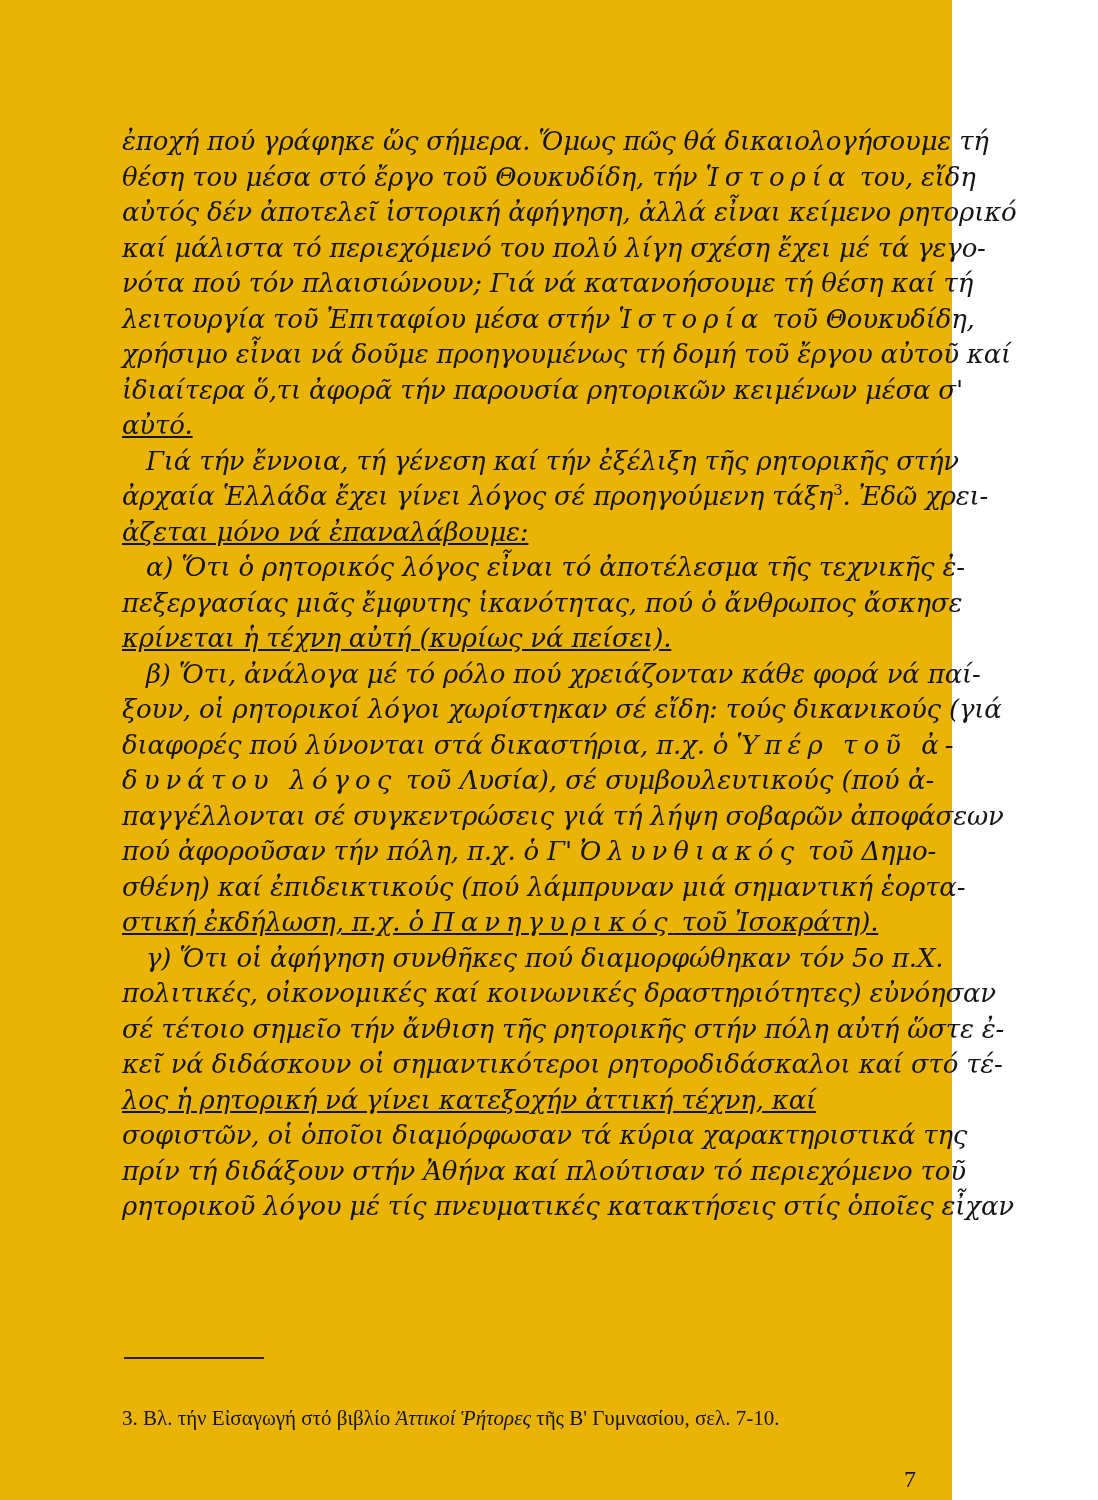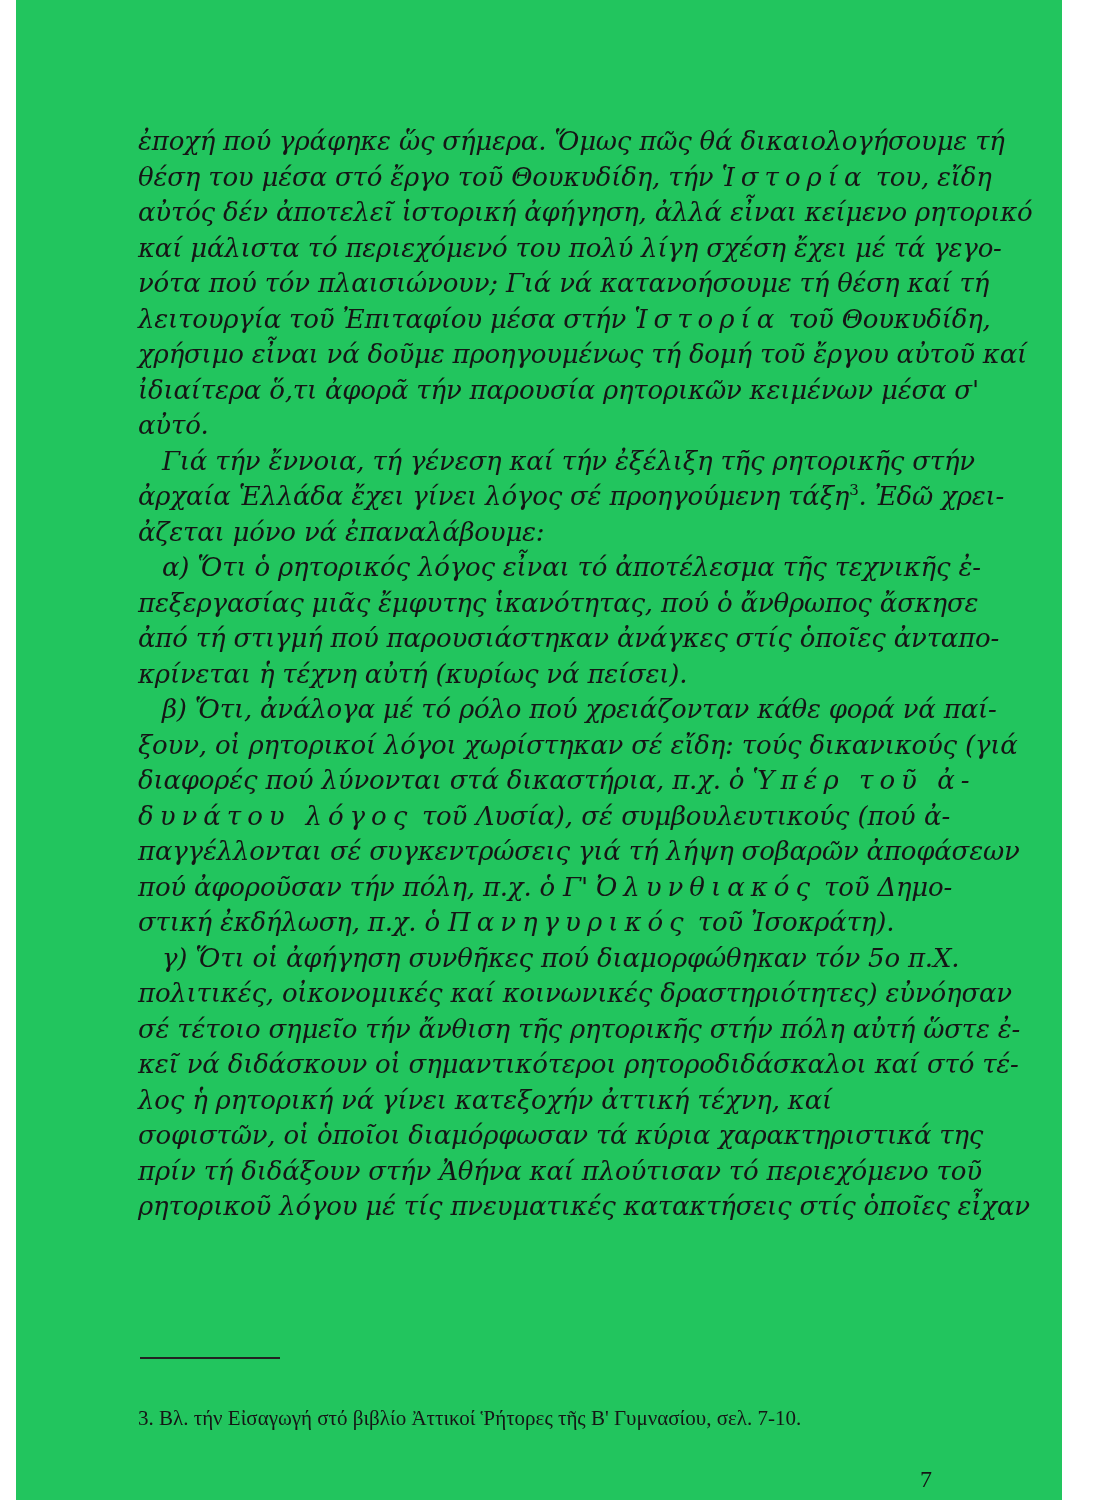--- a/index.html
+++ b/index.html
@@ -1,30 +1,30 @@
 <!DOCTYPE html>
 <html><head>
 <meta charset="utf-8">
 <style>
   html, body { margin: 0; padding: 0; background: #ffffff; }
   body { width: 1098px; height: 1500px; position: relative; overflow: hidden;
          font-family: "DejaVu Serif", "Liberation Serif", serif; color: #151515; }
-  .page { position: absolute; left: 16px; top: 0; width: 1046px; height: 1500px; background: #22c55e; }
+  .page { position: absolute; left: 0; top: 0; width: 952px; height: 1500px; background: #eab308; }
   .body-text { position: absolute; left: 122px; top: 124px; width: 812px; }
   .line { display: block; height: 35.5px; line-height: 35.5px; font-size: 26px; font-style: italic;
           white-space: nowrap; text-align: justify; text-align-last: justify; letter-spacing: -0.2px; }
-  .line.last { text-align-last: left; }
+  .line.last { text-align-last: left; text-decoration: underline; }
   .line.indent { padding-left: 24px; font-style: italic; }
   .line.indent2 { padding-left: 24px; font-style: italic; }
   .sp { letter-spacing: 6px; }
   sup { font-size: 15px; line-height: 0; vertical-align: super; font-style: normal; }
   .rule { position: absolute; left: 124px; top: 1357px; width: 140px; height: 1.5px; background: #222; }
   .footnote { position: absolute; left: 122px; top: 1406px; font-size: 21px; white-space: nowrap;
               font-family: "Liberation Serif", "DejaVu Serif", serif; }
-  .footnote .it { }
+  .footnote .it { font-style: italic; }
   .page-number { position: absolute; left: 904px; top: 1466px; font-size: 24px;
                  font-family: "Liberation Serif", "DejaVu Serif", serif; }
 </style>
 </head>
 <body>
 
 <div class="page">
   <div class="body-text">
     <span class="line">ἐποχή πού γράφηκε ὥς σήμερα. Ὅμως πῶς θά δικαιολογήσουμε τή</span>
     <span class="line"><span>θέση του μέσα στό ἔργο τοῦ Θουκυδίδη, τήν</span> <span class="sp">Ἱστορία</span> <span>του, εἴδη</span></span>
@@ -33,28 +33,28 @@
     <span class="line">νότα πού τόν πλαισιώνουν; Γιά νά κατανοήσουμε τή θέση καί τή</span>
     <span class="line"><span>λειτουργία τοῦ Ἐπιταφίου μέσα στήν</span> <span class="sp">Ἱστορία</span> <span>τοῦ Θουκυδίδη,</span></span>
     <span class="line">χρήσιμο εἶναι νά δοῦμε προηγουμένως τή δομή τοῦ ἔργου αὐτοῦ καί</span>
     <span class="line">ἰδιαίτερα ὅ,τι ἀφορᾶ τήν παρουσία ρητορικῶν κειμένων μέσα σ'</span>
     <span class="line last">αὐτό.</span>
     <span class="line indent">Γιά τήν ἔννοια, τή γένεση καί τήν ἐξέλιξη τῆς ρητορικῆς στήν</span>
     <span class="line"><span>ἀρχαία Ἑλλάδα ἔχει γίνει λόγος σέ προηγούμενη τάξη</span><sup>3</sup><span>. Ἐδῶ χρει-</span></span>
     <span class="line last">ἀζεται μόνο νά ἐπαναλάβουμε:</span>
     <span class="line indent2">α) Ὅτι ὁ ρητορικός λόγος εἶναι τό ἀποτέλεσμα τῆς τεχνικῆς ἐ-</span>
     <span class="line">πεξεργασίας μιᾶς ἔμφυτης ἱκανότητας, πού ὁ ἄνθρωπος ἄσκησε</span>
-    <span class="line">ἀπό τή στιγμή πού παρουσιάστηκαν ἀνάγκες στίς ὁποῖες ἀνταπο-</span>
     <span class="line last">κρίνεται ἡ τέχνη αὐτή (κυρίως νά πείσει).</span>
     <span class="line indent2">β) Ὅτι, ἀνάλογα μέ τό ρόλο πού χρειάζονταν κάθε φορά νά παί-</span>
     <span class="line">ξουν, οἱ ρητορικοί λόγοι χωρίστηκαν σέ εἴδη: τούς δικανικούς (γιά</span>
     <span class="line"><span>διαφορές πού λύνονται στά δικαστήρια, π.χ. ὁ</span> <span class="sp">Ὑπέρ τοῦ ἀ-</span></span>
     <span class="line"><span class="sp">δυνάτου λόγος</span> <span>τοῦ Λυσία), σέ συμβουλευτικούς (πού ἀ-</span></span>
     <span class="line">παγγέλλονται σέ συγκεντρώσεις γιά τή λήψη σοβαρῶν ἀποφάσεων</span>
     <span class="line"><span>πού ἀφοροῦσαν τήν πόλη, π.χ. ὁ Γ'</span> <span class="sp">Ὀλυνθιακός</span> <span>τοῦ Δημο-</span></span>
+    <span class="line">σθένη) καί ἐπιδεικτικούς (πού λάμπρυναν μιά σημαντική ἑορτα-</span>
     <span class="line last"><span>στική ἐκδήλωση, π.χ. ὁ</span> <span class="sp">Πανηγυρικός</span> <span>τοῦ Ἰσοκράτη).</span></span>
     <span class="line indent2">γ) Ὅτι οἱ ἀφήγηση συνθῆκες πού διαμορφώθηκαν τόν 5ο π.Χ.</span>
     <span class="line">πολιτικές, οἰκονομικές καί κοινωνικές δραστηριότητες) εὐνόησαν</span>
     <span class="line">σέ τέτοιο σημεῖο τήν ἄνθιση τῆς ρητορικῆς στήν πόλη αὐτή ὥστε ἐ-</span>
     <span class="line">κεῖ νά διδάσκουν οἱ σημαντικότεροι ρητοροδιδάσκαλοι καί στό τέ-</span>
     <span class="line last">λος ἡ ρητορική νά γίνει κατεξοχήν ἀττική τέχνη, καί</span>
     <span class="line">σοφιστῶν, οἱ ὁποῖοι διαμόρφωσαν τά κύρια χαρακτηριστικά της</span>
     <span class="line">πρίν τή διδάξουν στήν Ἀθήνα καί πλούτισαν τό περιεχόμενο τοῦ</span>
     <span class="line">ρητορικοῦ λόγου μέ τίς πνευματικές κατακτήσεις στίς ὁποῖες εἶχαν</span>
   </div>

